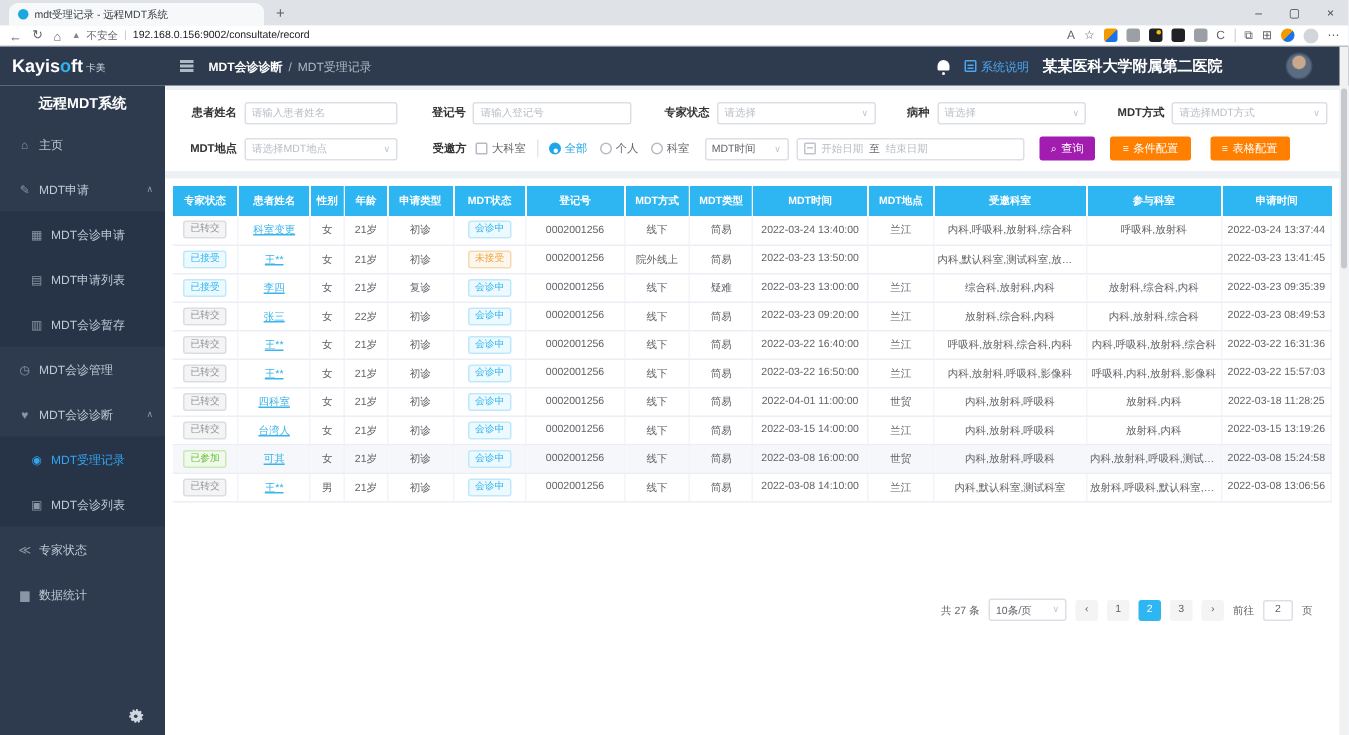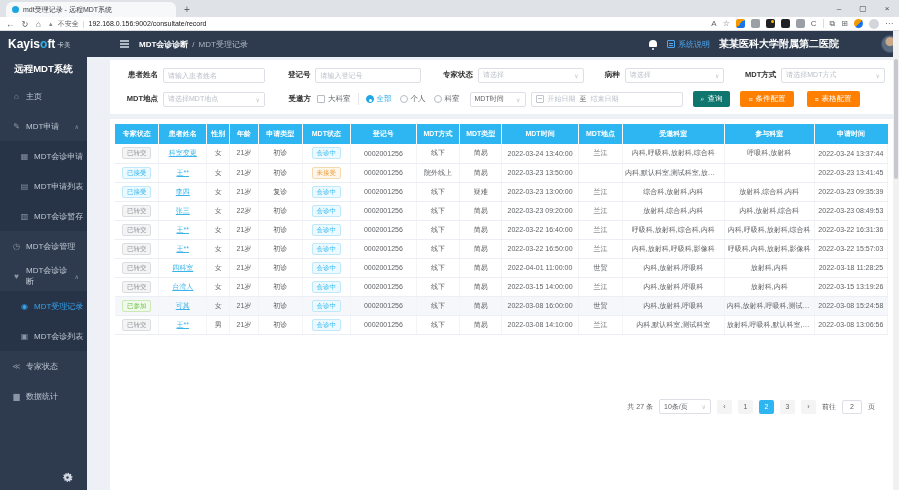--- a/index.html
+++ b/index.html
@@ -40,37 +40,37 @@
   .appbar { position:absolute; left:0; top:31px; width:899px; height:26px; background:#2e3b4e;
     display:flex; align-items:center; }
   .logo { width:110px; height:26px; display:flex; align-items:center; padding-left:8px; flex:none; }
   .logo b { color:#fff; font-size:12px; letter-spacing:0; font-weight:800; }
   .logo b .o { color:#2db5f0; }
   .logo .cn { color:#cfd8e3; font-size:6.5px; margin-left:2px; margin-top:3px; }
   .collapse-icon { margin-left:10px; display:flex; flex-direction:column; gap:1.5px; }
   .collapse-icon i { display:block; width:9px; height:1.5px; background:#aeb9c6; }
   .crumbs { margin-left:10px; font-size:8px; color:#aeb9c6; display:flex; gap:4px; align-items:center;}
   .crumbs .sect { color:#fff; font-weight:700; }
-  .appbar-right { margin-left:auto; display:flex; align-items:center; gap:9px; padding-right:0; }
+  .appbar-right { margin-left:auto; display:flex; align-items:center; gap:9px; padding-right:24px; }
   .bell { width:10px; height:11px; position:relative; }
   .bell::before { content:""; position:absolute; left:1px; top:1px; width:8px; height:7px;
     background:#fff; border-radius:4px 4px 1px 1px; }
   .bell::after { content:""; position:absolute; left:4px; bottom:0; width:2px; height:2px;
     border-radius:50%; background:#fff; }
   .sysdoc { display:flex; align-items:center; gap:3px; color:#4da6f0; font-size:8px; }
   .sysdoc .ic { width:8px; height:8px; border:1px solid #4da6f0; border-radius:1px; position:relative;}
   .sysdoc .ic::after { content:""; position:absolute; left:1px; top:2px; width:4px; height:1px;
     background:#4da6f0; box-shadow:0 2px 0 #4da6f0; }
   .hospital { color:#fff; font-size:10px; font-weight:700; }
   .role { color:#9fb0c2; font-size:8px;margin-top:40px; }
   .avatar { width:18px; height:18px; border-radius:50%; background:#7a8aa0;
     background:radial-gradient(circle at 50% 35%, #c9a98c 0 4px, #5b6b80 5px); border:1px solid #44536b;}
 
   
-  .sidebar { position:absolute; left:0; top:57px; width:87px; height:433px; background:#2e3b4e; }
+  .sidebar { position:absolute; left:0; top:57px; width:110px; height:433px; background:#2e3b4e; }
   .systitle { height:24px; display:flex; align-items:center; justify-content:center;
     color:#fff; font-size:9.5px; font-weight:700; }
   .menu-item { height:30px; display:flex; align-items:center; gap:5px; padding-left:12px;
     color:#bfc8d4; font-size:8px; cursor:pointer; }
   .menu-item .mi { font-size:8px; width:9px; text-align:center; color:#8a96a6; flex:none;}
   .menu-item.sub { background:#273447; padding-left:20px; }
   .menu-item.active, .menu-item.active .mi { color:#34a4f0; }
   .menu-item .caret { margin-left:auto; margin-right:8px; font-size:6px; color:#8a96a6; }
   .gear { position:absolute; right:14px; bottom:7px; width:11px; height:11px; }
 
@@ -89,21 +89,21 @@
   .chk { width:8px; height:8px; border:1px solid #b6bcc6; border-radius:1px; background:#fff; }
   .radio { width:8px; height:8px; border:1px solid #b6bcc6; border-radius:50%; background:#fff; }
   .radio.on { border-color:#1fa6e8; background:#1fa6e8; position:relative; }
   .radio.on::after { content:""; position:absolute; left:2.5px; top:2.5px; width:3px; height:3px;
     border-radius:50%; background:#fff; }
   .opt { display:flex; align-items:center; gap:3px; font-size:7.5px; color:#606266; }
   .opt.on { color:#1fa6e8; }
   .divline { width:1px; height:12px; background:#e3e6eb; margin:0 7px; }
   .btn { height:16px; border:none; border-radius:2px; color:#fff; font-size:7.5px;
     display:flex; align-items:center; gap:3px; padding:0 8px; font-family:inherit; cursor:pointer;}
-  .btn.cyan { background:#0f766e; }
+  .btn.cyan { background:#a21caf; }
   .btn.orange { background:#ff7f00; }
   .btn .bic { font-size:7px; }
   .cal { width:8px; height:8px; border:1px solid #c0c4cc; border-radius:1px; position:relative; flex:none;}
   .cal::after { content:""; position:absolute; left:1px; top:2px; right:1px; height:1px; background:#c0c4cc;}
 
   
   .tablewrap { position:absolute; left:0; top:62px; width:783px; height:371px; padding:5px 5px 0 5px; }
   table { width:100%; border-collapse:collapse; table-layout:fixed; }
   thead th { background:#2eb6f2; color:#fff; font-size:7px; font-weight:700; height:20px;
     border-right:1px solid rgba(255,255,255,.45); white-space:nowrap; overflow:hidden; }

